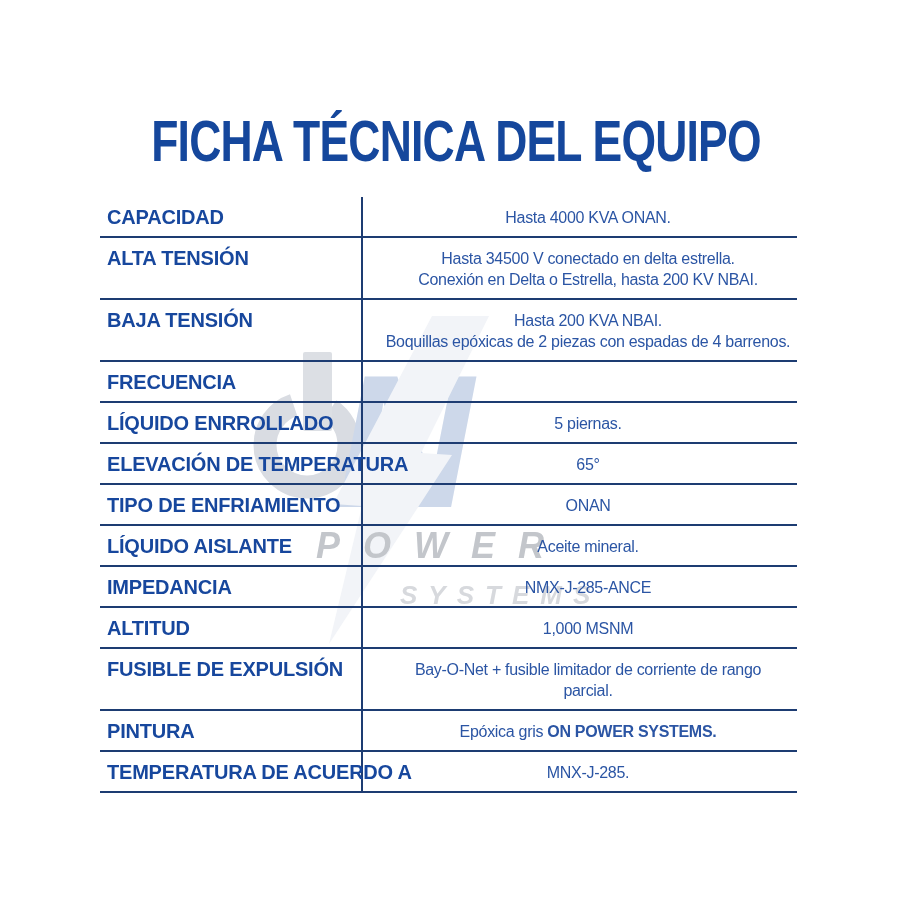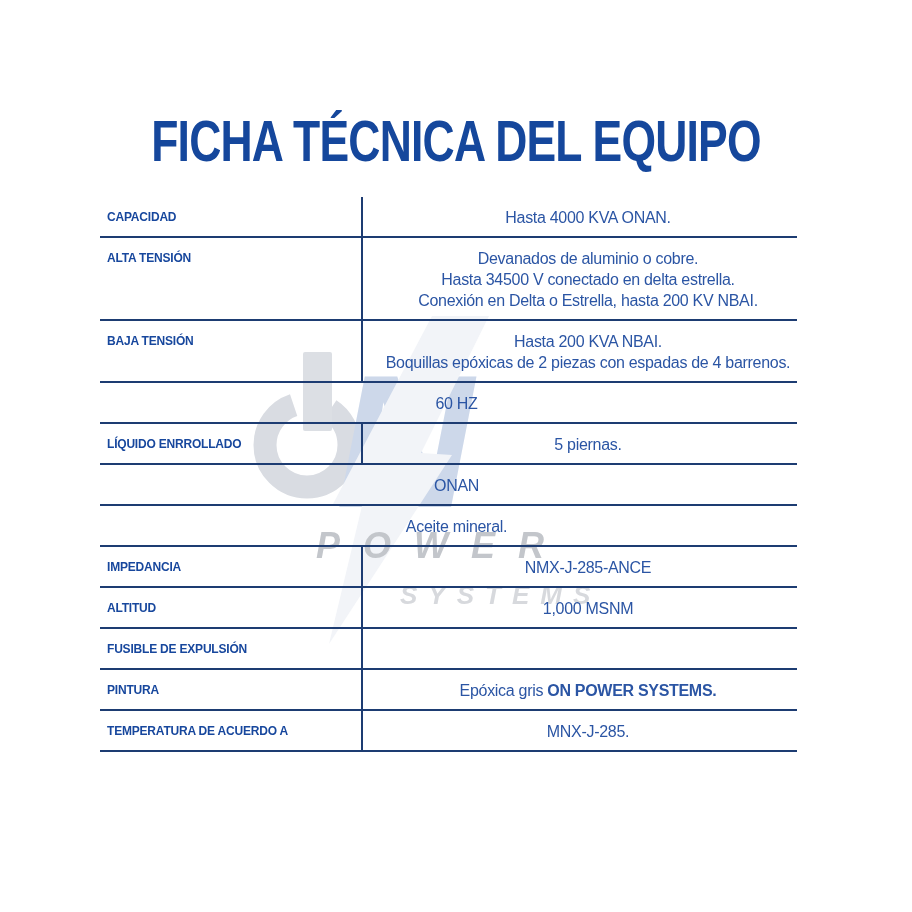--- a/index.html
+++ b/index.html
@@ -49,21 +49,21 @@
   }
   .cell-label {
     flex: 0 0 263px;
     width: 263px;
     box-sizing: border-box;
     border-right: 2px solid #1d3c72;
     padding: 10px 6px 8px 7px;
   }
   .label {
     font-weight: bold;
-    font-size: 12px;
+    font-size: 20px;
     line-height: 21px;
     letter-spacing: -0.2px;
     color: #17479d;
     white-space: nowrap;
   }
   .cell-value {
     flex: 1 1 auto;
     box-sizing: border-box;
     padding: 10px 0 8px 16px;
     text-align: center;
@@ -107,59 +107,72 @@
     <div class="cell-value">
           <div class="value-line">Hasta 4000 KVA ONAN.</div>
         </div>
   </div>
 
   <div class="row">
     <div class="cell-label">
       <span class="label">ALTA TENSIÓN</span>
     </div>
     <div class="cell-value">
-          <div class="value-line">Devanados de aluminio o cobre.</div>
           <div class="value-line">Hasta 34500 V conectado en delta estrella.</div>
           <div class="value-line">Conexión en Delta o Estrella, hasta 200 KV NBAI.</div>
         </div>
   </div>
 
   <div class="row">
     <div class="cell-label">
       <span class="label">BAJA TENSIÓN</span>
     </div>
     <div class="cell-value">
           <div class="value-line">Hasta 200 KVA NBAI.</div>
           <div class="value-line">Boquillas epóxicas de 2 piezas con espadas de 4 barrenos.</div>
         </div>
   </div>
 
   <div class="row">
-    <div class="cell-value">
-          <div class="value-line">60 HZ</div>
-        </div>
+    <div class="cell-label">
+      <span class="label">FRECUENCIA</span>
+    </div>
   </div>
 
   <div class="row">
     <div class="cell-label">
       <span class="label">LÍQUIDO ENRROLLADO</span>
     </div>
     <div class="cell-value">
           <div class="value-line">5 piernas.</div>
         </div>
   </div>
 
-
-  <div class="row">
+  <div class="row">
+    <div class="cell-label">
+      <span class="label">ELEVACIÓN DE TEMPERATURA</span>
+    </div>
+    <div class="cell-value">
+          <div class="value-line">65°</div>
+        </div>
+  </div>
+
+  <div class="row">
+    <div class="cell-label">
+      <span class="label">TIPO DE ENFRIAMIENTO</span>
+    </div>
     <div class="cell-value">
           <div class="value-line">ONAN</div>
         </div>
   </div>
 
   <div class="row">
+    <div class="cell-label">
+      <span class="label">LÍQUIDO AISLANTE</span>
+    </div>
     <div class="cell-value">
           <div class="value-line">Aceite mineral.</div>
         </div>
   </div>
 
   <div class="row">
     <div class="cell-label">
       <span class="label">IMPEDANCIA</span>
     </div>
     <div class="cell-value">
@@ -173,20 +186,24 @@
     </div>
     <div class="cell-value">
           <div class="value-line">1,000 MSNM</div>
         </div>
   </div>
 
   <div class="row">
     <div class="cell-label">
       <span class="label">FUSIBLE DE EXPULSIÓN</span>
     </div>
+    <div class="cell-value">
+          <div class="value-line">Bay-O-Net + fusible limitador de corriente de rango</div>
+          <div class="value-line">parcial.</div>
+        </div>
   </div>
 
   <div class="row">
     <div class="cell-label">
       <span class="label">PINTURA</span>
     </div>
     <div class="cell-value">
           <div class="value-line"><span>Epóxica gris </span><span class="bold">ON POWER SYSTEMS.</span></div>
         </div>
   </div>

